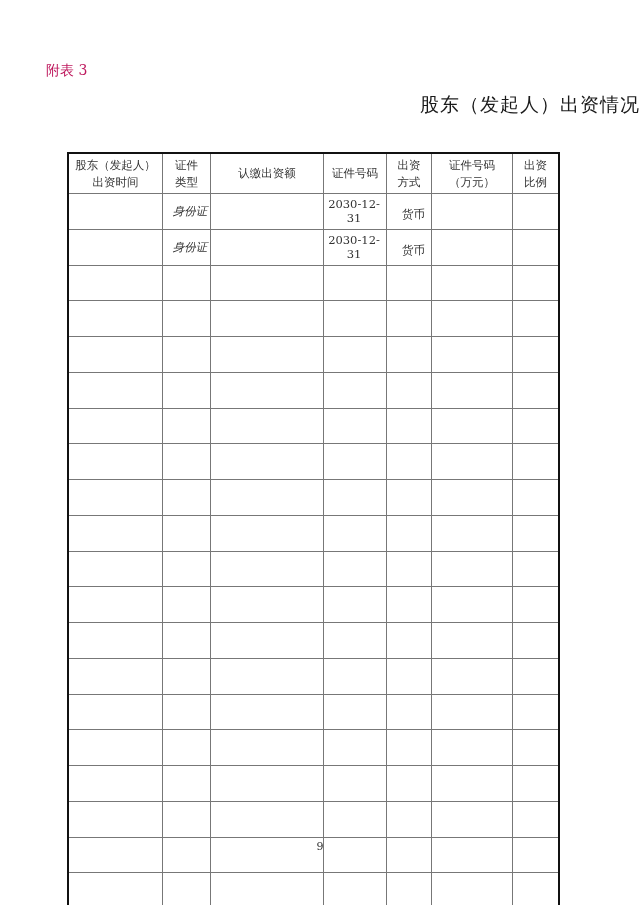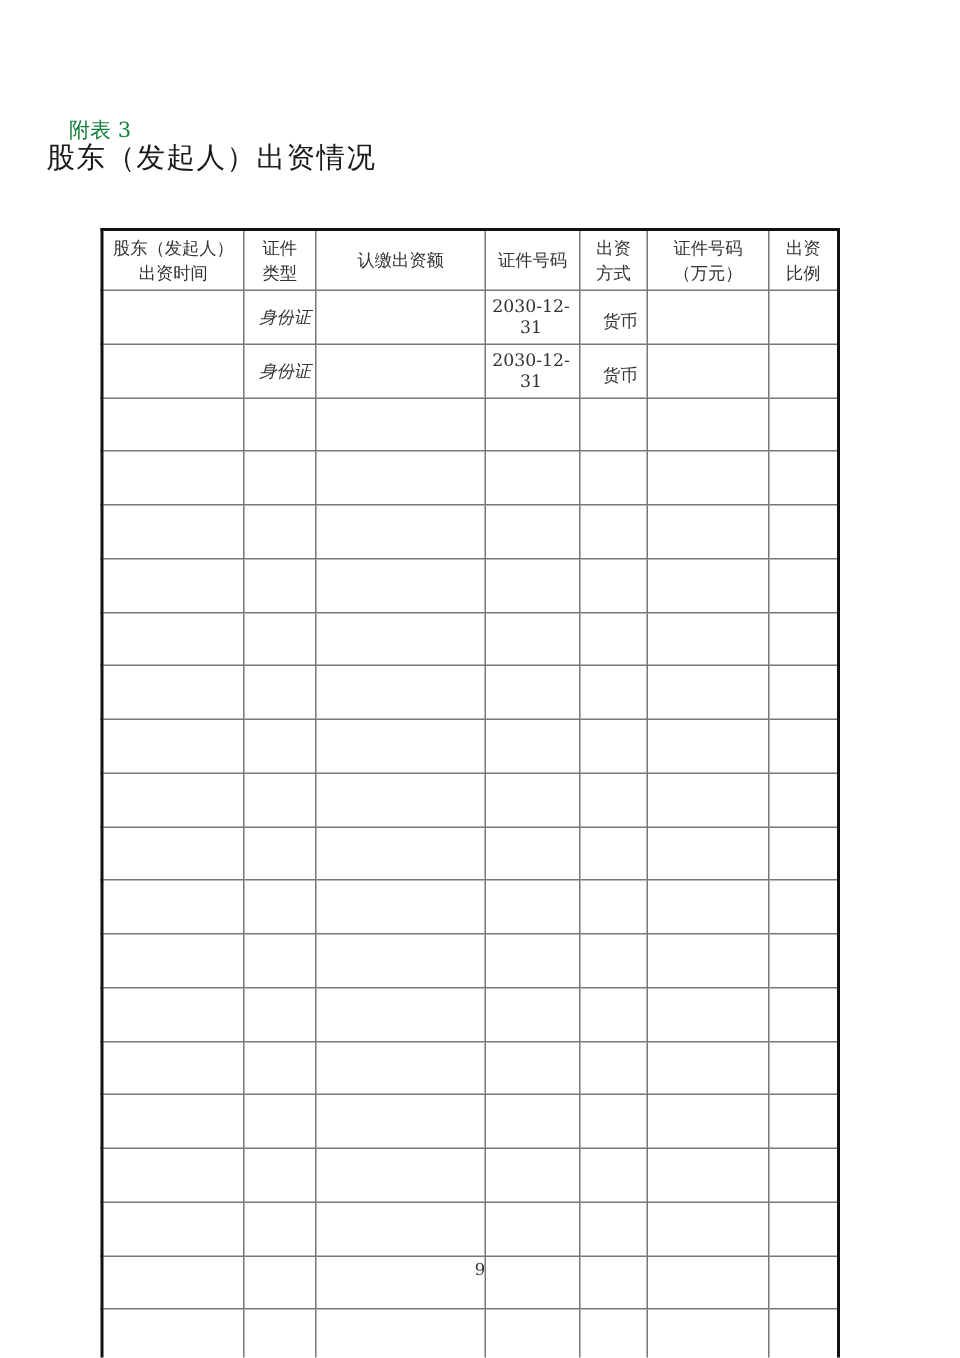--- a/index.html
+++ b/index.html
@@ -1,20 +1,20 @@
 <!DOCTYPE html>
 <html><head>
 <meta charset="utf-8">
 <style>
   html, body { margin: 0; padding: 0; background: #ffffff; }
   body { width: 640px; height: 905px; position: relative; overflow: hidden;
          font-family: "DejaVu Serif", "Liberation Serif", serif; color: #222; }
-  .annex { position: absolute; left: 46px; top: 78px; font-size: 14px; color: #15803d; }
-  .title { position: absolute; left: 0; width: 640px; top: 92px; text-align: left;
-           font-size: 19px; letter-spacing: 1px; color: #1a1a1a; padding-left: 31px; box-sizing: border-box; }
+  .annex { position: absolute; left: 46px; top: 62px; font-size: 14px; color: #be185d; }
+  .title { position: absolute; left: 0; width: 640px; top: 92px; text-align: right;
+           font-size: 19px; letter-spacing: 1px; color: #1a1a1a; padding-left: 42px; box-sizing: border-box; }
   table.grid { position: absolute; left: 67px; top: 152px; width: 486px;
                border-collapse: collapse; border: 2px solid #111; table-layout: fixed; }
   table.grid td, table.grid th { border: 1px solid #777; padding: 0; font-weight: normal;
                font-size: 11.5px; color: #333; vertical-align: middle; text-align: center; }
   table.grid th { height: 39px; line-height: 17px; }
   table.grid td { height: 28.75px; }
   .c1 { width: 93px; margin-top: 32px; } .c2 { width: 47px; } .c3 { width: 112px; } .c4 { width: 62px; }
   .c5 { width: 44px; } .c6 { width: 80px; } .c7 { width: 45px; }
   td.type { text-align: left; padding-left: 7px !important; font-style: italic; }
   td.date { vertical-align: bottom; text-align: right; padding-right: 2px !important; padding-bottom: 1px !important; font-size: 11px; }

